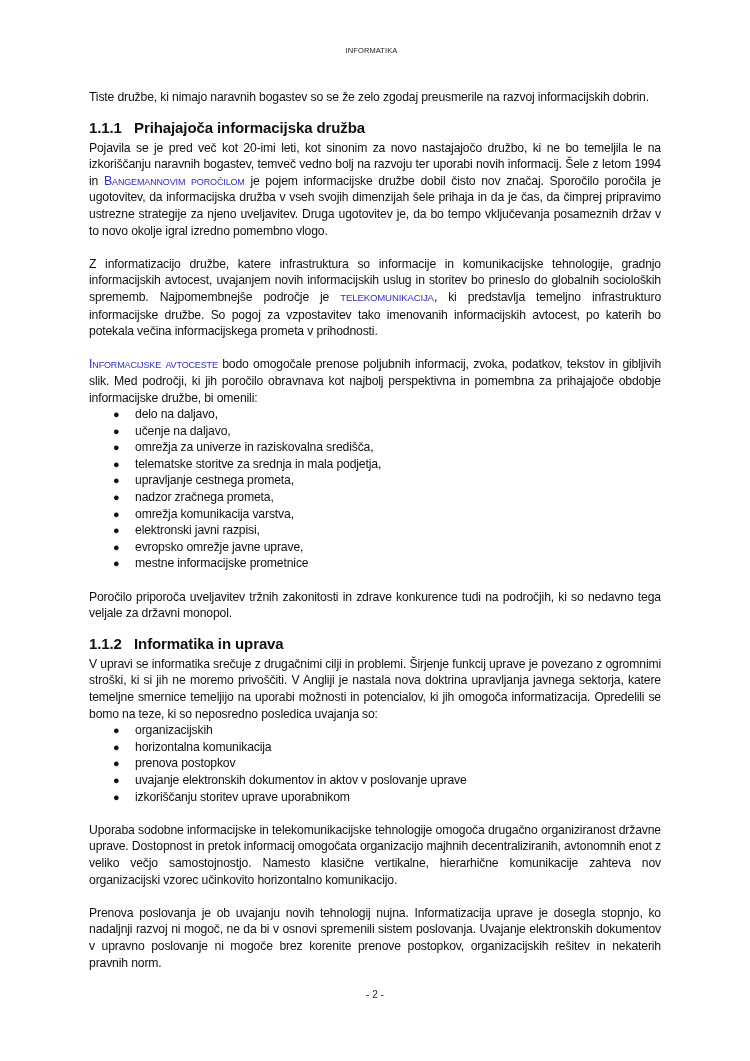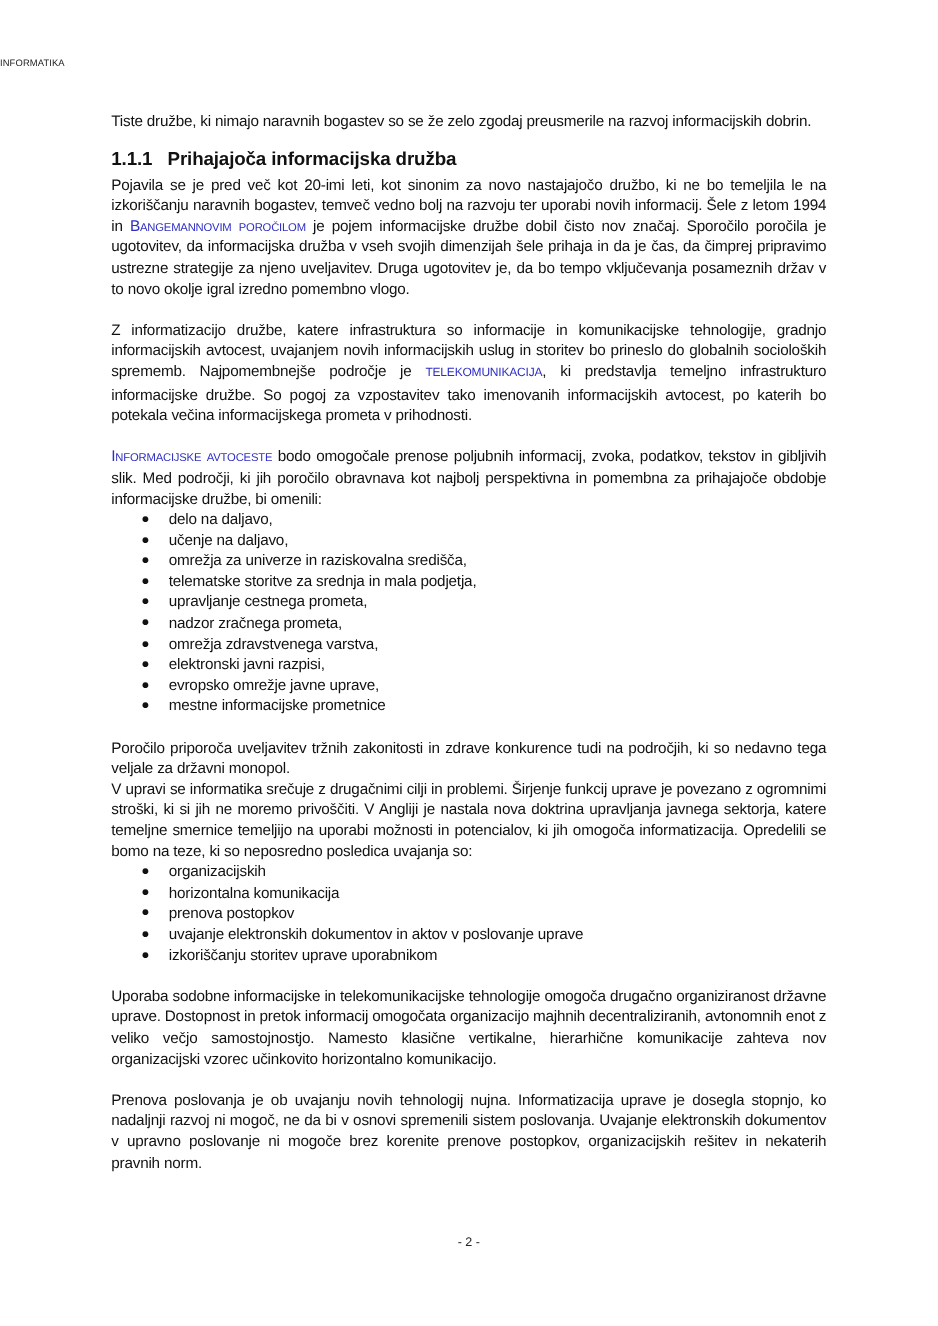--- a/index.html
+++ b/index.html
@@ -1,21 +1,21 @@
 <!DOCTYPE html>
 <html><head>
   <meta charset="utf-8">
   <style>
     html, body { margin: 0; padding: 0; background: #ffffff; }
     body {
       width: 750px; height: 1061px; position: relative; overflow: hidden;
       font-family: "Liberation Sans", sans-serif; color: #111;
     }
     .page-header {
-      position: absolute; top: 46px; left: 0; width: 743px; text-align: left;
+      position: absolute; top: 46px; left: 0; width: 743px; text-align: center;
       font-size: 7.5px; letter-spacing: 0.1px; color: #222;
     }
     .content {
       position: absolute; top: 89px; left: 89px; width: 572px;
       font-size: 12.2px; line-height: 16.6px; text-align: justify;
       letter-spacing: -0.15px;
     }
     p { margin: 0; }
     .gap { height: 16.6px; }
     h2 {
@@ -55,29 +55,30 @@
 
   <p><span class="term">Informacijske avtoceste</span><span> bodo omogočale prenose poljubnih informacij, zvoka, podatkov, tekstov in gibljivih slik. Med področji, ki jih poročilo obravnava kot najbolj perspektivna in pomembna za prihajajoče obdobje informacijske družbe, bi omenili:</span></p>
 
   <ul id="list1">
       <li><span class="bullet">●</span><span>delo na daljavo,</span></li>
       <li><span class="bullet">●</span><span>učenje na daljavo,</span></li>
       <li><span class="bullet">●</span><span>omrežja za univerze in raziskovalna središča,</span></li>
       <li><span class="bullet">●</span><span>telematske storitve za srednja in mala podjetja,</span></li>
       <li><span class="bullet">●</span><span>upravljanje cestnega prometa,</span></li>
       <li><span class="bullet">●</span><span>nadzor zračnega prometa,</span></li>
-      <li><span class="bullet">●</span><span>omrežja zdravstvenega varstva,</span></li>
+      <li><span class="bullet">●</span><span>omrežja komunikacija varstva,</span></li>
       <li><span class="bullet">●</span><span>elektronski javni razpisi,</span></li>
       <li><span class="bullet">●</span><span>evropsko omrežje javne uprave,</span></li>
       <li><span class="bullet">●</span><span>mestne informacijske prometnice</span></li>
     </ul>
   <div class="gap"></div>
 
   <p>Poročilo priporoča uveljavitev tržnih zakonitosti in zdrave konkurence tudi na področjih, ki so nedavno tega veljale za državni monopol.</p>
 
+  <h2><span class="num">1.1.2</span><span>Informatika in uprava</span></h2>
 
   <p>V upravi se informatika srečuje z drugačnimi cilji in problemi. Širjenje funkcij uprave je povezano z ogromnimi stroški, ki si jih ne moremo privoščiti. V Angliji je nastala nova doktrina upravljanja javnega sektorja, katere temeljne smernice temeljijo na uporabi možnosti in potencialov, ki jih omogoča informatizacija. Opredelili se bomo na teze, ki so neposredno posledica uvajanja so:</p>
   <ul id="list2">
       <li><span class="bullet">●</span><span>organizacijskih</span></li>
       <li><span class="bullet">●</span><span>horizontalna komunikacija</span></li>
       <li><span class="bullet">●</span><span>prenova postopkov</span></li>
       <li><span class="bullet">●</span><span>uvajanje elektronskih dokumentov in aktov v poslovanje uprave</span></li>
       <li><span class="bullet">●</span><span>izkoriščanju storitev uprave uporabnikom</span></li>
     </ul>
   <div class="gap"></div>

